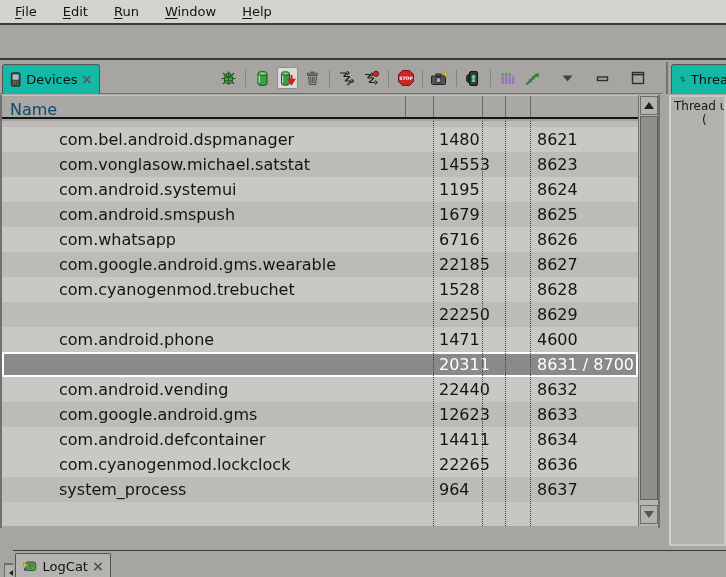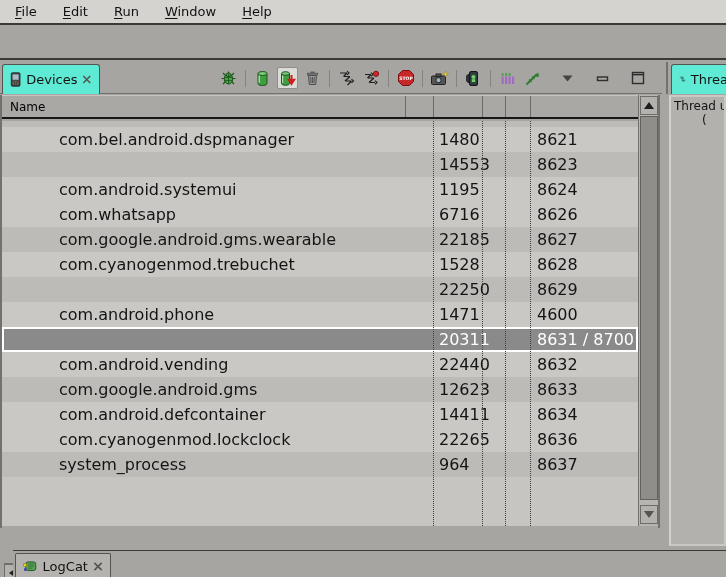--- a/index.html
+++ b/index.html
@@ -15,34 +15,34 @@
     background:#d4d3cf;border-bottom:2px solid #3a3a38;display:flex;align-items:center;padding-left:2px;}
   .menu-item{font-size:13px;color:#111;padding:2px 13px;cursor:default;}
   .menu-item u{text-decoration:underline;text-underline-offset:2px;}
   
   #main-toolbar{position:absolute;left:0;top:27px;width:726px;height:33px;
     background:#a6a5a1;border-bottom:2px solid #3a3a38;}
   
   #devices-panel{position:absolute;left:0;top:62px;width:662px;height:487px;}
   #devices-tabbar{position:absolute;left:0;top:0;width:662px;height:32px;background:#a6a5a1;border-bottom:1px solid #72716e;}
   .tab{position:absolute;display:flex;align-items:center;gap:5px;
-    background:#5eead4;border:1px solid #55544f;border-bottom:none;
+    background:#14b8a6;border:1px solid #55544f;border-bottom:none;
     border-radius:3px 3px 0 0;padding:0 7px;font-size:13px;color:#111;}
   #devices-tab{left:2px;top:2px;height:30px;width:98px;}
   
   #view-toolbar{position:absolute;left:216px;top:2px;height:28px;display:flex;align-items:center;}
   .tbtn{width:21px;height:22px;display:flex;align-items:center;justify-content:center;margin:0 2px;}
   .tbtn.pressed{background:#dcdbd7;border:1px solid #8f8e8a;border-radius:2px;}
   .tsep{width:1px;height:17px;background:#84837f;margin:0 4px;}
   .tgap{width:10px;}
   
   #table-wrap{position:absolute;left:0;top:33px;width:660px;height:433px;border-left:2px solid #72716e;border-right:2px solid #72716e;}
   #table-header{position:absolute;left:0;top:0;width:656px;height:24px;background:#a9a8a4;
     border-bottom:2px solid #161616;border-top:1px solid #c5c4c0;}
-  #table-header .hlabel{position:absolute;left:8px;top:4px;font-size:12px;color:#000000;}
+  #table-header .hlabel{position:absolute;left:8px;top:4px;font-size:16px;color:#0c4a6e;}
   .hline{position:absolute;top:0;bottom:0;width:1px;background:#6b6a66;}
   #table-body{position:absolute;left:0;top:26px;width:636px;height:405px;background:#c6c5c1;overflow:hidden;}
   #row-spacer{height:6px;background:#bcbbb7;}
   .trow{position:relative;height:25px;line-height:25px;font-size:16px;color:#141414;cursor:default;}
   .trow.light{background:#c9c8c4;}
   .trow.dark{background:#bcbbb7;}
   .trow.selected{background:#8a8a8a;color:#ffffff;box-shadow:inset 0 0 0 2px #ffffff;}
   .cname{position:absolute;left:57px;white-space:nowrap;}
   .cpid{position:absolute;left:437px;white-space:nowrap;}
   .cport{position:absolute;left:535px;white-space:nowrap;}
@@ -236,27 +236,33 @@
 
       <div id="table-body">
         <div id="row-spacer"></div>
 
       <div class="trow light">
     <span class="cname">com.bel.android.dspmanager</span>
     <span class="cpid">1480</span>
     <span class="cport">8621</span>
   </div>
           <div class="trow dark">
+    <span class="cname">com.vonglasow.michael.satstat</span>
     <span class="cpid">14553</span>
     <span class="cport">8623</span>
   </div>
           <div class="trow light">
     <span class="cname">com.android.systemui</span>
     <span class="cpid">1195</span>
     <span class="cport">8624</span>
+  </div>
+          <div class="trow dark">
+    <span class="cname">com.android.smspush</span>
+    <span class="cpid">1679</span>
+    <span class="cport">8625</span>
   </div>
           <div class="trow light">
     <span class="cname">com.whatsapp</span>
     <span class="cpid">6716</span>
     <span class="cport">8626</span>
   </div>
           <div class="trow dark">
     <span class="cname">com.google.android.gms.wearable</span>
     <span class="cpid">22185</span>
     <span class="cport">8627</span>

